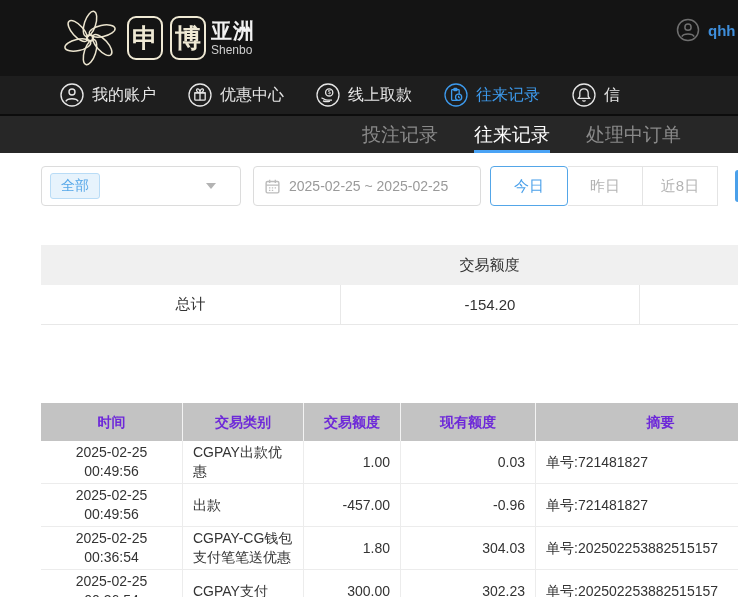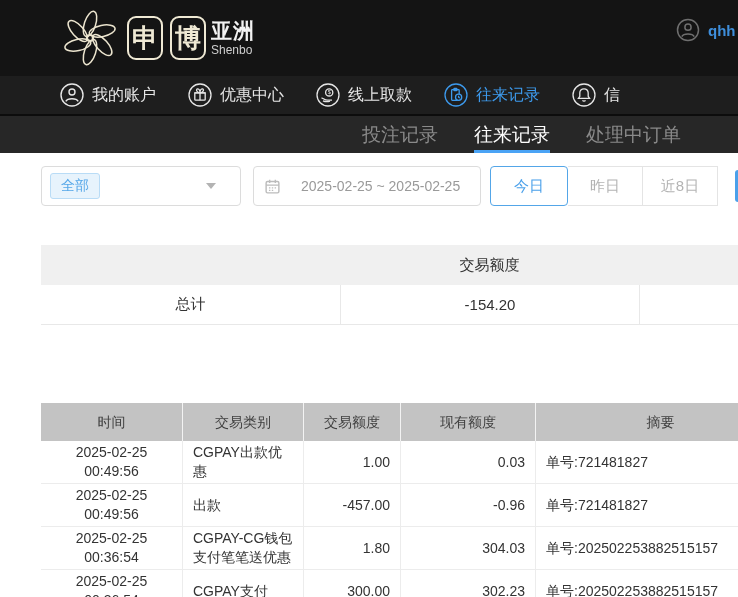--- a/index.html
+++ b/index.html
@@ -41,21 +41,21 @@
   .filters { position:absolute; top:166px; left:0; height:40px; }
   .select-box { position:absolute; left:41px; width:200px; height:40px;
                 border:1px solid #dcdcdc; border-radius:4px; background:#fff;
                 display:flex; align-items:center; padding:0 24px 0 8px; cursor:pointer; }
   .tag { background:#e7f3fc; border:1px solid #b9dcf6; border-radius:3px;
          color:#54a6e8; font-size:14px; padding:3px 10px; }
   .chevron { margin-left:auto; width:0; height:0; border-left:5px solid transparent;
              border-right:5px solid transparent; border-top:6px solid #b3b3b3; }
   .date-box { position:absolute; left:253px; width:228px; height:40px;
               border:1px solid #dcdcdc; border-radius:4px; background:#fff;
-              display:flex; align-items:center; padding:0 10px; cursor:text;gap:12px; }
+              display:flex; align-items:center; padding:0 10px; cursor:text; }
   .date-text { color:#9a9a9a; font-size:14px; margin-left:8px; white-space:nowrap; }
   .range-group { position:absolute; left:490px; display:flex; height:30px; }
   .range-btn { width:75px; height:40px; background:#fff; font-size:15px;
                display:flex; align-items:center; justify-content:center; cursor:pointer;
                border:1px solid #e4e4e4; border-left:none; color:#b3b3b3; }
   .range-btn.active { border:1px solid #54a6e8; color:#4aa0ea; border-radius:4px;
                       width:78px; }
   .btn-sliver { position:absolute; left:735px; top:170px; width:3px; height:32px;
                 background:#4aa0ea; border-radius:3px 0 0 3px; cursor:pointer; }
 
@@ -72,21 +72,21 @@
   .rtable { position:absolute; top:403px; left:41px; width:744px; font-size:14px; color:#333; }
   .r-row { display:flex; align-items:stretch; }
   .r-cell { min-height:38px; display:flex; align-items:center; padding:2px 10px;
             border-bottom:1px solid #ececec; line-height:19px; }
   .r-cell + .r-cell { border-left:1px solid #ececec; }
   .c-time { width:141px; justify-content:center; text-align:center; }
   .c-type { width:121px; justify-content:flex-start; }
   .c-amt  { width:97px;  justify-content:flex-end; text-align:right; }
   .c-bal  { width:135px; justify-content:flex-end; text-align:right; }
   .c-memo { width:250px; justify-content:flex-start; }
-  .r-head .r-cell { background:#c3c3c3; color:#404040; font-weight:normal; border-bottom:none;
+  .r-head .r-cell { background:#c3c3c3; color:#6d28d9; font-weight:bold; border-bottom:none;
                     justify-content:center; text-align:left; }
   .r-head .r-cell + .r-cell { border-left:1px solid rgba(255,255,255,.8); }
 </style>
 </head>
 <body>
 
 <div class="page">
 
   <div class="header">
     <div class="logo">

